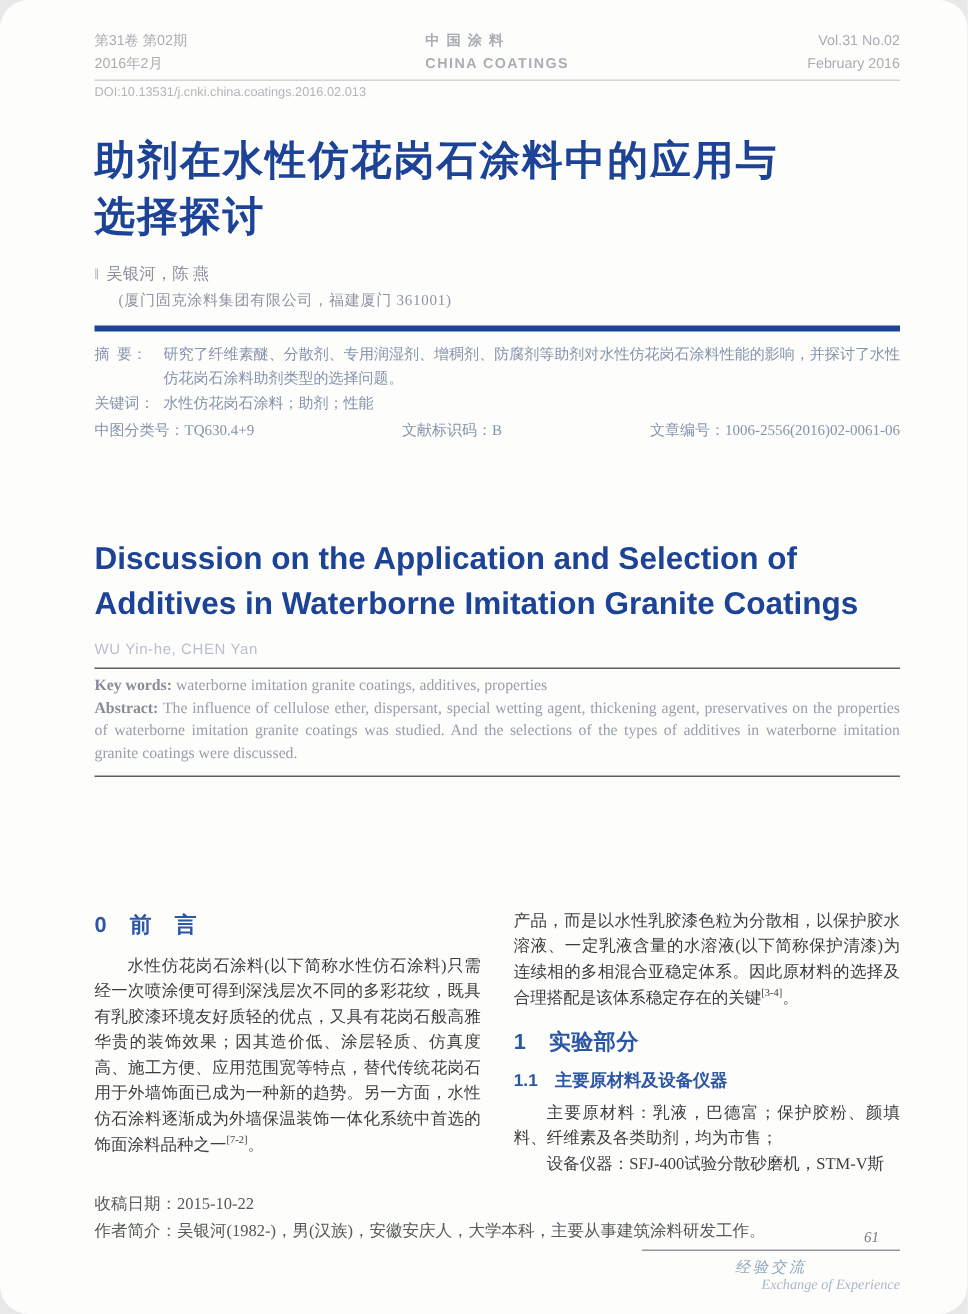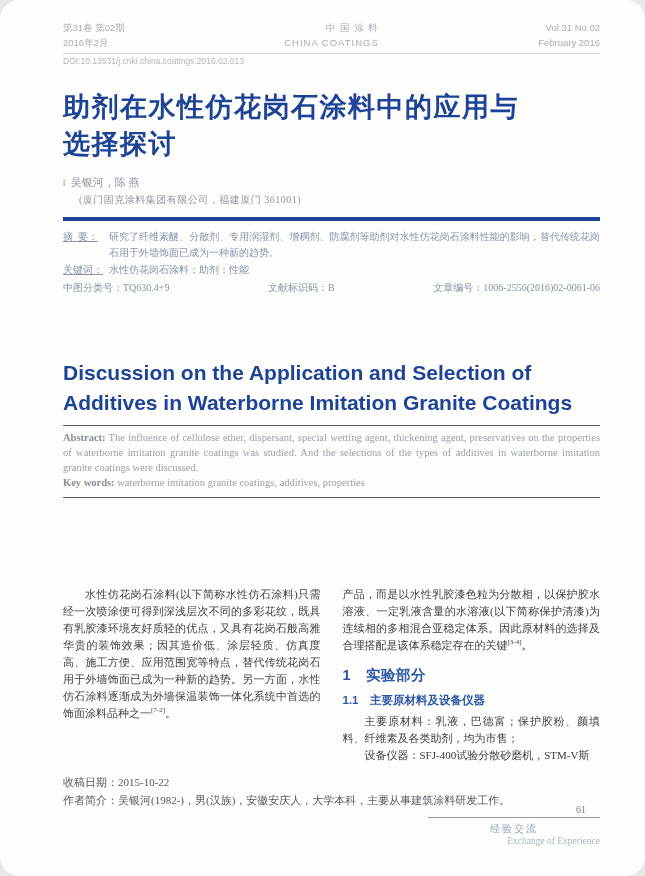--- a/index.html
+++ b/index.html
@@ -9,38 +9,38 @@
     font-family:"Liberation Serif","DejaVu Serif",serif; overflow:hidden;border-radius:19px;
   }
   
   .journal-header {
     display:flex; justify-content:space-between; align-items:flex-end;
     font-family:"Liberation Sans","DejaVu Sans",sans-serif;
     font-size:9.5px; color:#a9adb4; line-height:1.6;
     border-bottom:1px solid #d4d4d4; padding-bottom:3px;
   }
   .jh-col { white-space:nowrap; }
-  .jh-center { text-align:right; letter-spacing:1px; }
+  .jh-center { text-align:left; letter-spacing:1px;font-weight:bold; }
   .jh-right { text-align:right; }
   .doi-line { font-size:8.5px; color:#b2b5bb; margin-top:2px; font-family:"Liberation Sans",sans-serif; }
 
   
   .title-cn {
     margin-top:23px; font-family:"Liberation Sans","DejaVu Sans",sans-serif;
     font-weight:bold; font-size:27px; line-height:1.35; color:#1c4396; letter-spacing:1.5px;
   }
   .authors-cn { margin-top:13px; font-size:11px; color:#8b929e; }
   .authors-marker { color:#9aa0aa; margin-right:5px; font-size:10px; }
   .affil-cn { margin-top:3px; padding-left:16px; font-size:10px; color:#8f959f; letter-spacing:0.5px; }
   .blue-bar { height:4px; background:#1d4496; margin-top:10px; }
 
   
   .abstract-cn { margin-top:8px; font-size:10px; color:#8493aa; line-height:1.62; }
   .abs-row { display:flex; }
-  .abs-label { flex:0 0 46px; white-space:pre;text-decoration:underline; }
+  .abs-label { flex:0 0 46px; white-space:pre; }
   .abs-text { flex:1; text-align:justify; }
   .meta-row { display:flex; justify-content:space-between; margin-top:2px; }
   .meta-item { white-space:nowrap; }
 
   
   .en-block { margin-top:62px; }
   .title-en {
     font-family:"Liberation Sans","DejaVu Sans",sans-serif; font-weight:bold;
     font-size:21px; line-height:1.45; color:#1c4396;
   }
@@ -67,22 +67,23 @@
   }
   .bp { margin:0; text-indent:2em; }
   .bp.noindent { text-indent:0; }
   .bp sup { font-size:7px; }
 
   
   .footnote { margin-top:9px; font-size:11px; color:#55585c; line-height:1.65; }
 
   
   .page-footer {
-    position:absolute; right:45px; bottom:30px; width:172px;
+    position:absolute; right:45px; bottom:14px; width:172px;
     font-size:10px;
+    font-style:italic;
   }
   .page-num { text-align:right; color:#7a7d82; padding-right:14px; padding-bottom:2px; border-bottom:1px solid #95989d; }
   .col-cn { margin-top:4px; text-align:center; color:#93a5bb; letter-spacing:2px; }
   .col-en { text-align:right; color:#a8b6c8; font-size:9.5px; }
 </style>
 </head>
 <body>
 
 <div class="page">
 
@@ -110,45 +111,47 @@
   <div class="authors-cn">
     <span class="authors-marker">‖</span><span>吴银河，陈  燕</span>
   </div>
   <div class="affil-cn">(厦门固克涂料集团有限公司，福建厦门  361001)</div>
 
   <div class="blue-bar"></div>
 
   <div class="abstract-cn">
     <div class="abs-row">
       <span class="abs-label">摘  要：</span>
-      <span class="abs-text">研究了纤维素醚、分散剂、专用润湿剂、增稠剂、防腐剂等助剂对水性仿花岗石涂料性能的影响，替代传统花岗石用于外墙饰面已成为一种新的趋势。</span>
+      <span class="abs-text">研究了纤维素醚、分散剂、专用润湿剂、增稠剂、防腐剂等助剂对水性仿花岗石涂料性能的影响，并探讨了水性仿花岗石涂料助剂类型的选择问题。</span>
     </div>
     <div class="abs-row">
       <span class="abs-label">关键词：</span>
       <span class="abs-text">水性仿花岗石涂料；助剂；性能</span>
     </div>
     <div class="meta-row">
       <span class="meta-item">中图分类号：TQ630.4+9</span>
       <span class="meta-item">文献标识码：B</span>
       <span class="meta-item">文章编号：1006-2556(2016)02-0061-06</span>
     </div>
   </div>
 
   <div class="en-block">
     <div class="title-en">Discussion on the Application and Selection of Additives in Waterborne Imitation Granite Coatings</div>
+    <div class="authors-en">WU Yin-he, CHEN Yan</div>
     <div class="rule-dark"></div>
     <div class="abstract-en">
+      <div><span class="abs-en-label">Key words:</span><span> waterborne imitation granite coatings, additives, properties</span></div>
       <div><span class="abs-en-label">Abstract:</span><span> The influence of cellulose ether, dispersant, special wetting agent, thickening agent, preservatives on the properties of waterborne imitation granite coatings was studied. And the selections of the types of additives in waterborne imitation granite coatings were discussed.</span></div>
-      <div><span class="abs-en-label">Key words:</span><span> waterborne imitation granite coatings, additives, properties</span></div>
     </div>
     <div class="rule-dark"></div>
   </div>
 
   <div class="body-cols">
     <div class="bcol">
+      <div class="sec-h">0　前　言</div>
       <p class="bp"><span>水性仿花岗石涂料(以下简称水性仿石涂料)只需经一次喷涂便可得到深浅层次不同的多彩花纹，既具有乳胶漆环境友好质轻的优点，又具有花岗石般高雅华贵的装饰效果；因其造价低、涂层轻质、仿真度高、施工方便、应用范围宽等特点，替代传统花岗石用于外墙饰面已成为一种新的趋势。另一方面，水性仿石涂料逐渐成为外墙保温装饰一体化系统中首选的饰面涂料品种之一</span><sup>[7-2]</sup><span>。</span></p>
     </div>
     <div class="bcol">
       <p class="bp noindent"><span>产品，而是以水性乳胶漆色粒为分散相，以保护胶水溶液、一定乳液含量的水溶液(以下简称保护清漆)为连续相的多相混合亚稳定体系。因此原材料的选择及合理搭配是该体系稳定存在的关键</span><sup>[3-4]</sup><span>。</span></p>
       <div class="sec-h mid">1　实验部分</div>
       <div class="sub-h">1.1　主要原材料及设备仪器</div>
       <p class="bp">主要原材料：乳液，巴德富；保护胶粉、颜填料、纤维素及各类助剂，均为市售；</p>
       <p class="bp">设备仪器：SFJ-400试验分散砂磨机，STM-V斯</p>
     </div>
   </div>

